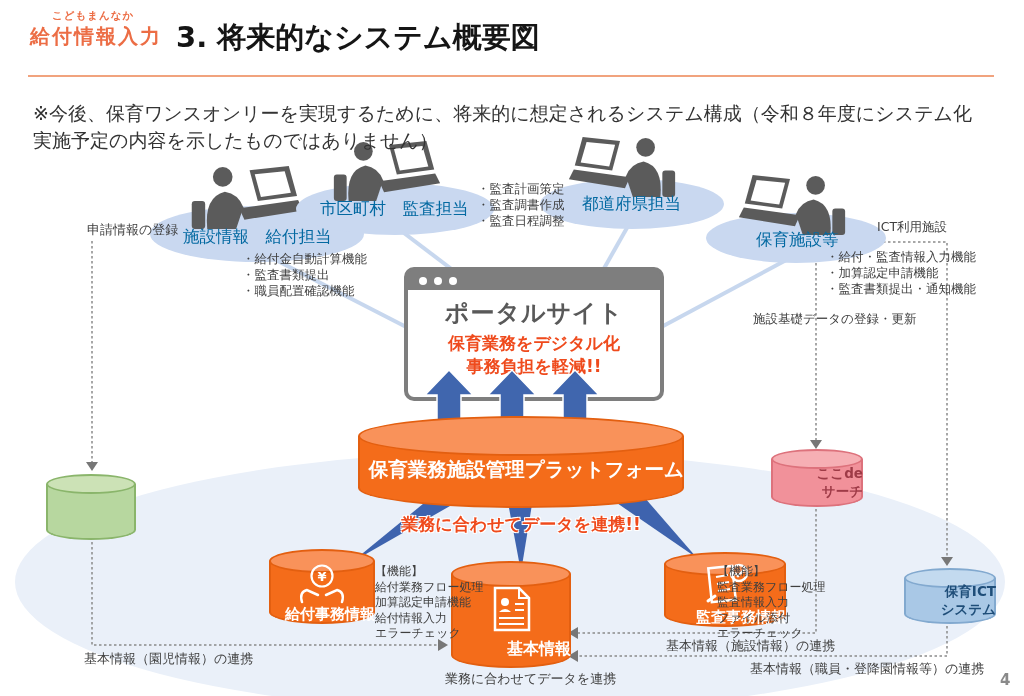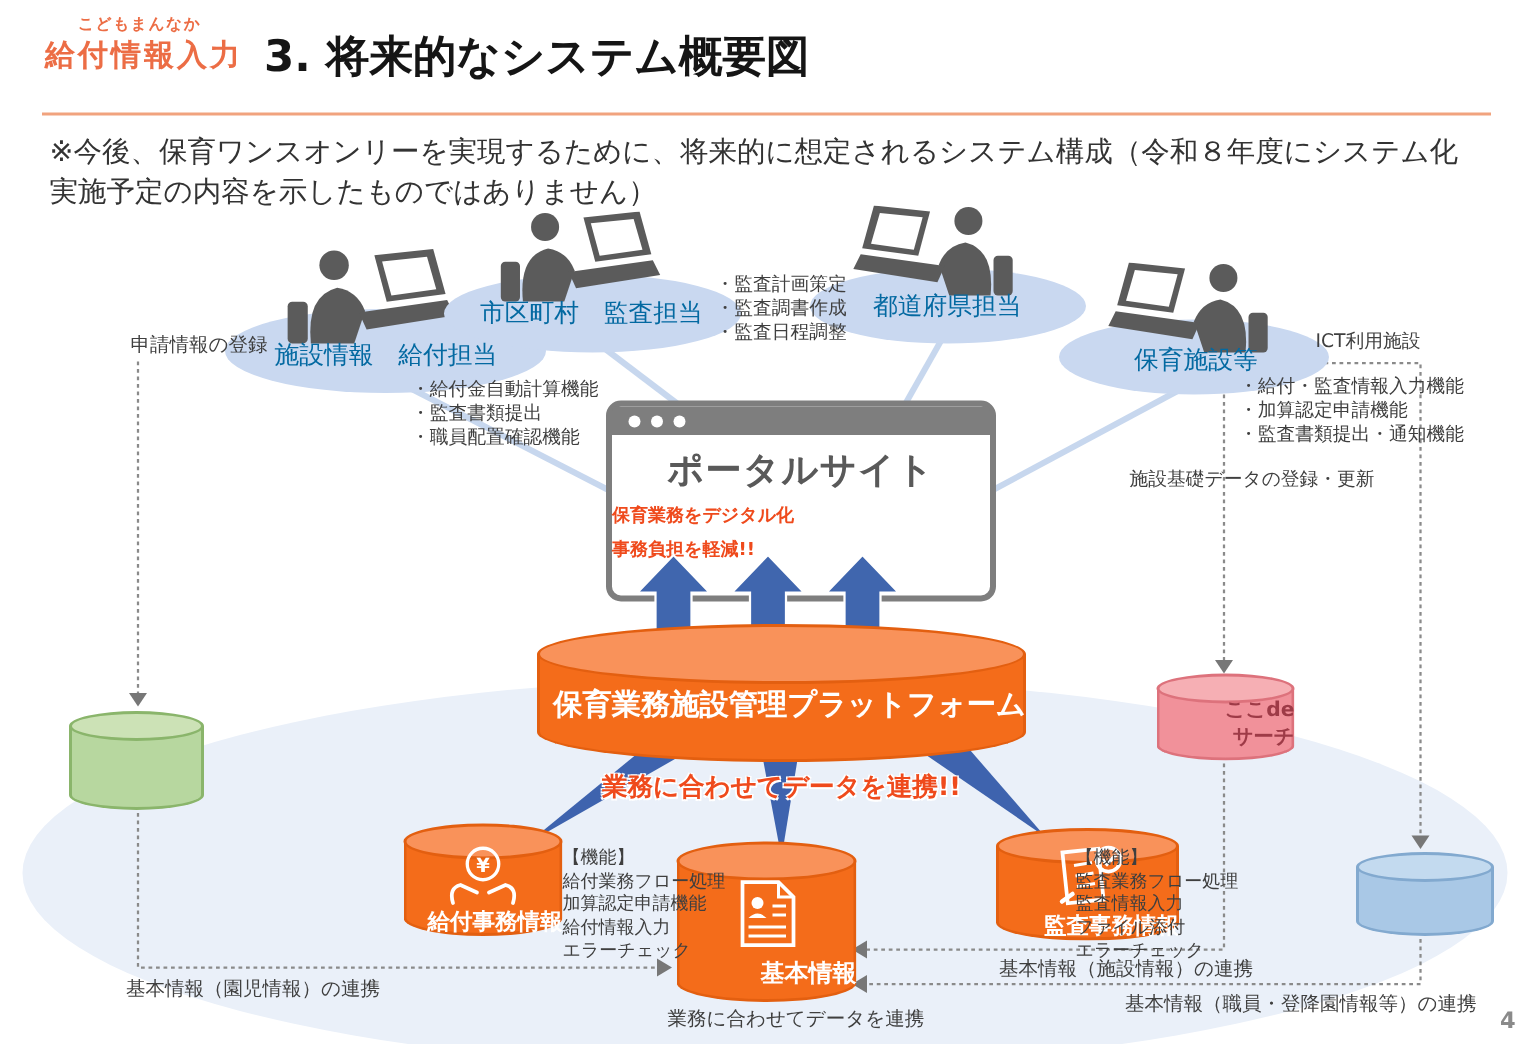--- a/index.html
+++ b/index.html
@@ -5,40 +5,40 @@
   html,body{margin:0;padding:0;background:#e9e9e9;}
   .canvas{position:relative;width:1024px;height:696px;background:#ffffff;margin:0 auto;
           font-family:"DejaVu Sans","Liberation Sans",sans-serif;overflow:hidden;color:#3f3f3f;}
   .abs{position:absolute;}
 
   
   .logo-top{left:52px;top:9px;font-size:10.5px;font-weight:bold;color:#ec6d45;letter-spacing:1px;z-index:6;}
   .logo-main{left:30px;top:23px;font-size:20px;font-weight:bold;color:#ec6d45;letter-spacing:2px;z-index:6;}
   .page-title{left:176px;top:18px;font-size:29px;font-weight:bold;color:#151515;z-index:6;}
   .hr{left:28px;top:75px;width:966px;height:2px;background:#f1a37e;z-index:6;}
-  .note{left:33px;top:88px;width:956px;font-size:19px;line-height:27px;color:#333;z-index:6;}
+  .note{left:33px;top:100px;width:956px;font-size:19px;line-height:27px;color:#333;z-index:6;}
 
   
   .bg-ellipse{left:15px;top:452px;width:990px;height:260px;background:#eaf0f9;border-radius:50%;z-index:0;}
 
   
   .actor-ellipse{background:#c9d8f0;border-radius:50%;z-index:2;}
   .actor-label{color:#0369a1;font-weight:normal;font-size:16.5px;white-space:nowrap;z-index:2;}
   .person{z-index:2;}
   .feat-list{font-size:12.5px;line-height:16px;color:#3f3f3f;white-space:nowrap;z-index:5;}
   .annot{font-size:12.5px;color:#3f3f3f;white-space:nowrap;z-index:5;}
 
   
   .browser{left:404px;top:267px;width:260px;height:134px;background:#fff;border:4px solid #7e7e7e;
            border-radius:10px;z-index:2;box-sizing:border-box;}
   .browser-bar{height:19px;background:#7e7e7e;display:flex;align-items:center;gap:7px;padding-left:11px;
                border-radius:3px 3px 0 0;}
   .dot{width:8px;height:8px;border-radius:50%;background:#fff;}
   .browser-title{margin-top:7px;text-align:center;font-size:24px;font-weight:bold;color:#595959;letter-spacing:1px;}
-  .browser-tag{font-size:12px;font-weight:bold;color:#ef4a1c;line-height:23px;margin-top:3px;}
+  .browser-tag{text-align:center;font-size:17px;font-weight:bold;color:#ef4a1c;line-height:23px;margin-top:3px;}
 
   
   .cyl{position:absolute;z-index:4;}
   .cyl-top{position:absolute;left:0;right:0;top:0;border:2px solid;border-radius:50%;box-sizing:border-box;z-index:1;}
   .cyl-body{position:absolute;left:0;right:0;bottom:0;border:2px solid;border-top:none;box-sizing:border-box;}
   .cyl-label{position:absolute;left:0;right:0;text-align:right;font-weight:bold;white-space:nowrap;z-index:2;}
 
   .orange .cyl-top{background:#f9925a;border-color:#e35f10;}
   .orange .cyl-body{background:#f46c1a;border-color:#e35f10;}
   .orange .cyl-label{color:#fff;}
@@ -119,21 +119,21 @@
       <polygon points="578,627 578,639 568,633"></polygon>
       <polygon points="578,650 578,662 568,656"></polygon>
     </g>
   </svg>
 
   <div class="abs actor-ellipse" style="left:150px;top:206px;width:214px;height:56px"></div>
   <svg class="abs person" style="left:190px;top:166px" width="115" height="64" viewBox="0 0 110 62">
       <use href="#g-person"></use>
     </svg>
   <div class="abs actor-label" style="left:183px;top:226px">施設情報　給付担当</div>
-  <div class="abs feat-list" style="left:274px;top:251px">
+  <div class="abs feat-list" style="left:242px;top:251px">
     <div>・給付金自動計算機能</div>
     <div>・監査書類提出</div>
     <div>・職員配置確認機能</div>
   </div>
 
   <div class="abs actor-ellipse" style="left:296px;top:183px;width:198px;height:52px"></div>
   <svg class="abs person" style="left:332px;top:141px" width="110" height="61" viewBox="0 0 110 62">
       <use href="#g-person"></use>
     </svg>
   <div class="abs actor-label" style="left:320px;top:198px">市区町村　監査担当</div>
@@ -263,17 +263,21 @@
     <div class="cyl-body" style="top:10px;border-radius:0 0 50% 50%/0 0 10px 10px"></div>
     <div class="cyl-label" style="top:15px">
       <div>ここde</div>
       <div>サーチ</div>
     </div>
   </div>
 
   <div class="cyl blue" style="left:904px;top:568px;width:92px;height:56px">
     <div class="cyl-top" style="height:20px"></div>
     <div class="cyl-body" style="top:10px;border-radius:0 0 50% 50%/0 0 10px 10px"></div>
+    <div class="cyl-label" style="top:14px">
+      <div>保育ICT</div>
+      <div>システム</div>
+    </div>
   </div>
 
   <div class="abs page-num">4</div>
 
 </div>
 
 </body></html>

